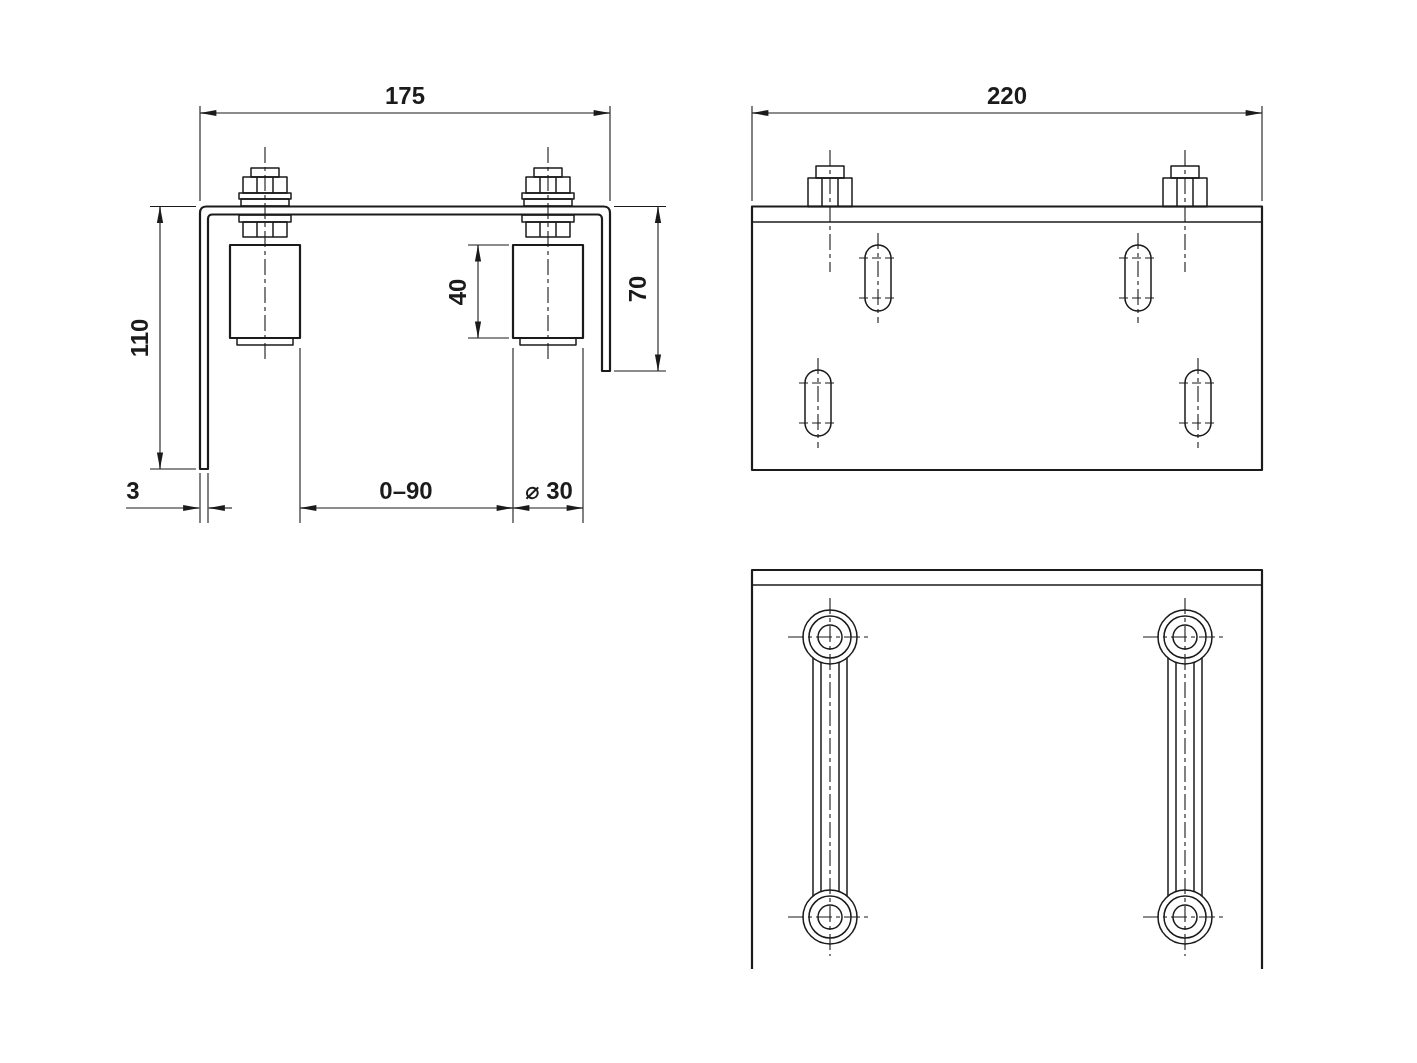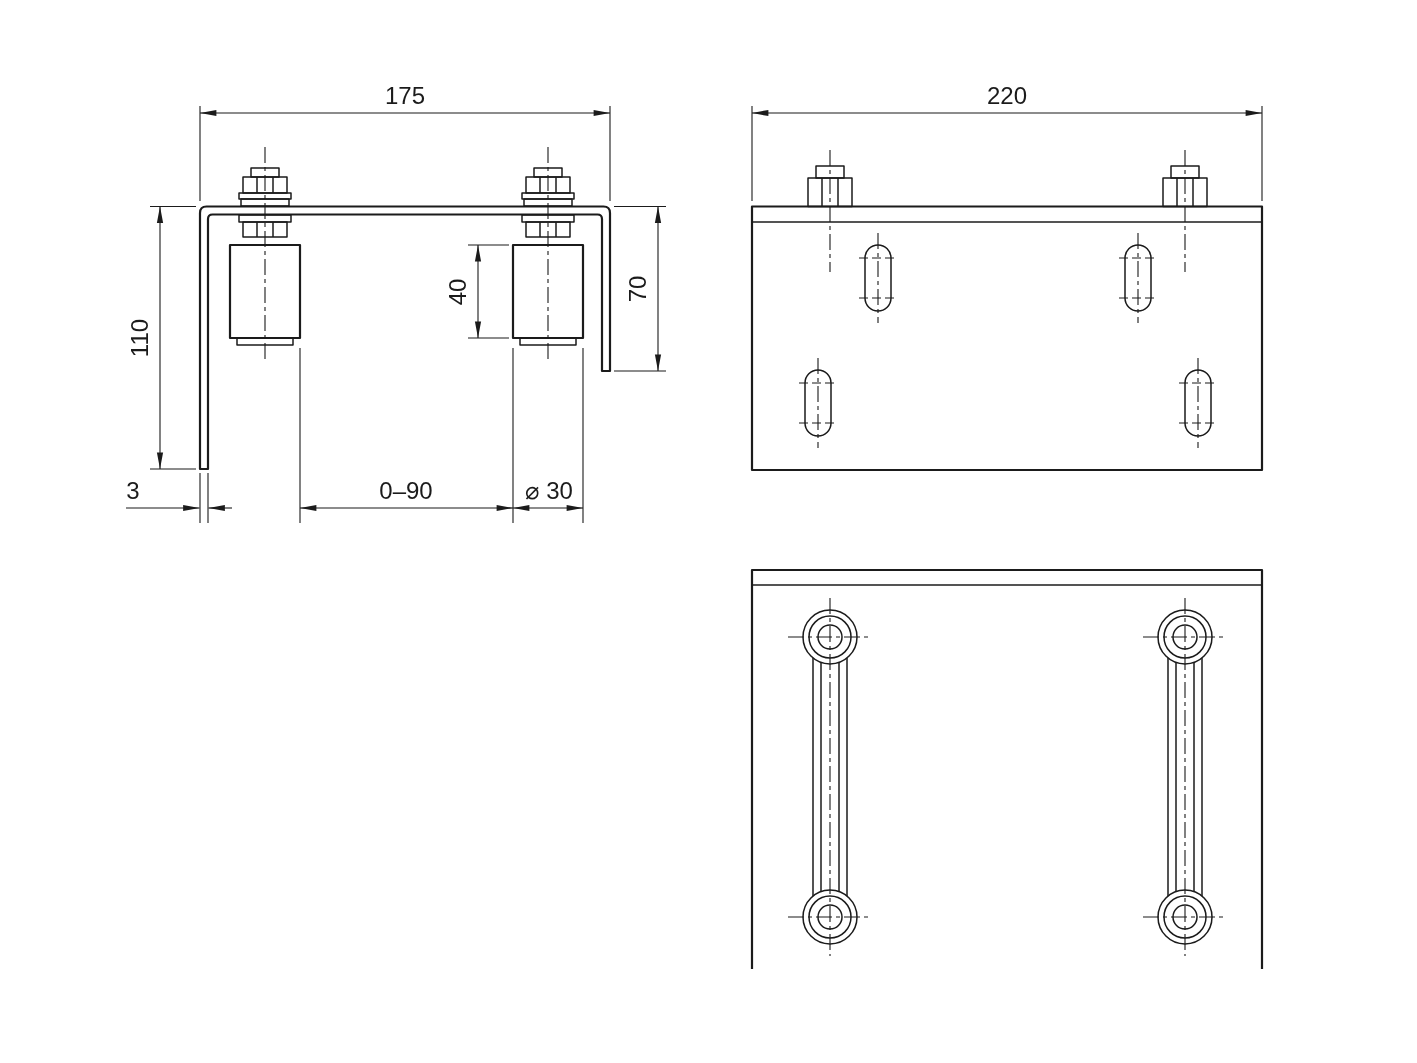--- a/index.html
+++ b/index.html
@@ -1,17 +1,17 @@
 <!DOCTYPE html>
 <html><head>
 <meta charset="utf-8">
 <style>
   :root{ --ink:#1b1b1b; --bg:#ffffff; }
   html,body{ margin:0; padding:0; background:var(--bg); }
-  .canvas{ width:1417px; height:969px; background:var(--bg); position:relative; overflow:hidden; }
+  .canvas{ width:1417px; height:969px; background:var(--bg); position:relative; overflow:hidden;font-weight:bold; }
   svg{ display:block; }
   .outline{ fill:none; stroke:var(--ink); stroke-width:2.2; stroke-linejoin:round; stroke-linecap:round; }
   .thin{ fill:none; stroke:var(--ink); stroke-width:1.5; stroke-linejoin:round; }
   .dim{ fill:none; stroke:var(--ink); stroke-width:1.1; }
   .arrows{ marker-start:url(#arr); marker-end:url(#arr); }
   .arrow-end{ marker-end:url(#arr); }
   .cl{ fill:none; stroke:var(--ink); stroke-width:1.1; stroke-dasharray:16 4 4 4; }
   .dashpat{ stroke-dasharray:9 4; }
   .dim-label{ font-family:"Liberation Sans","DejaVu Sans",sans-serif; font-size:24px; fill:var(--ink); text-anchor:middle; }
 </style>

